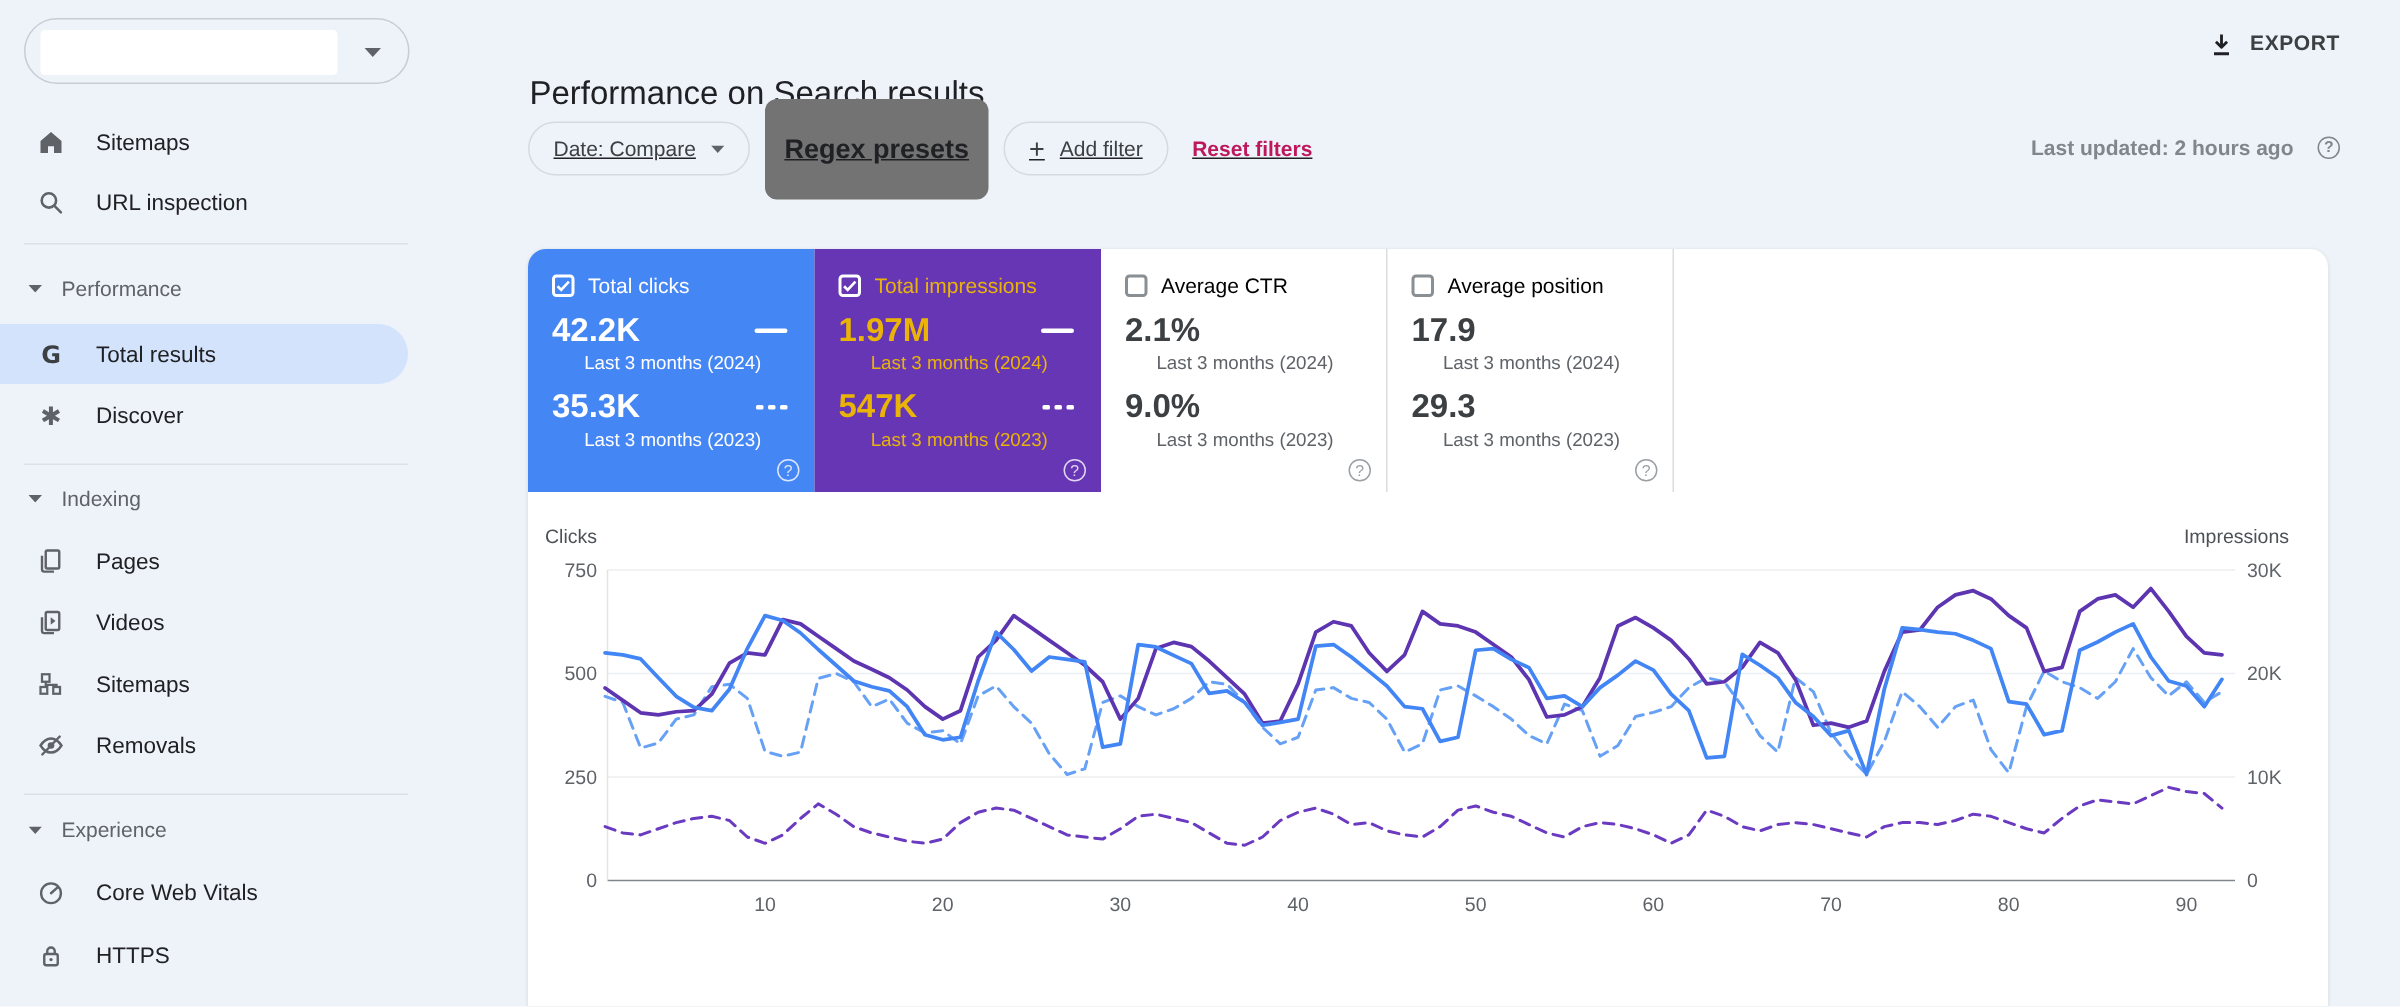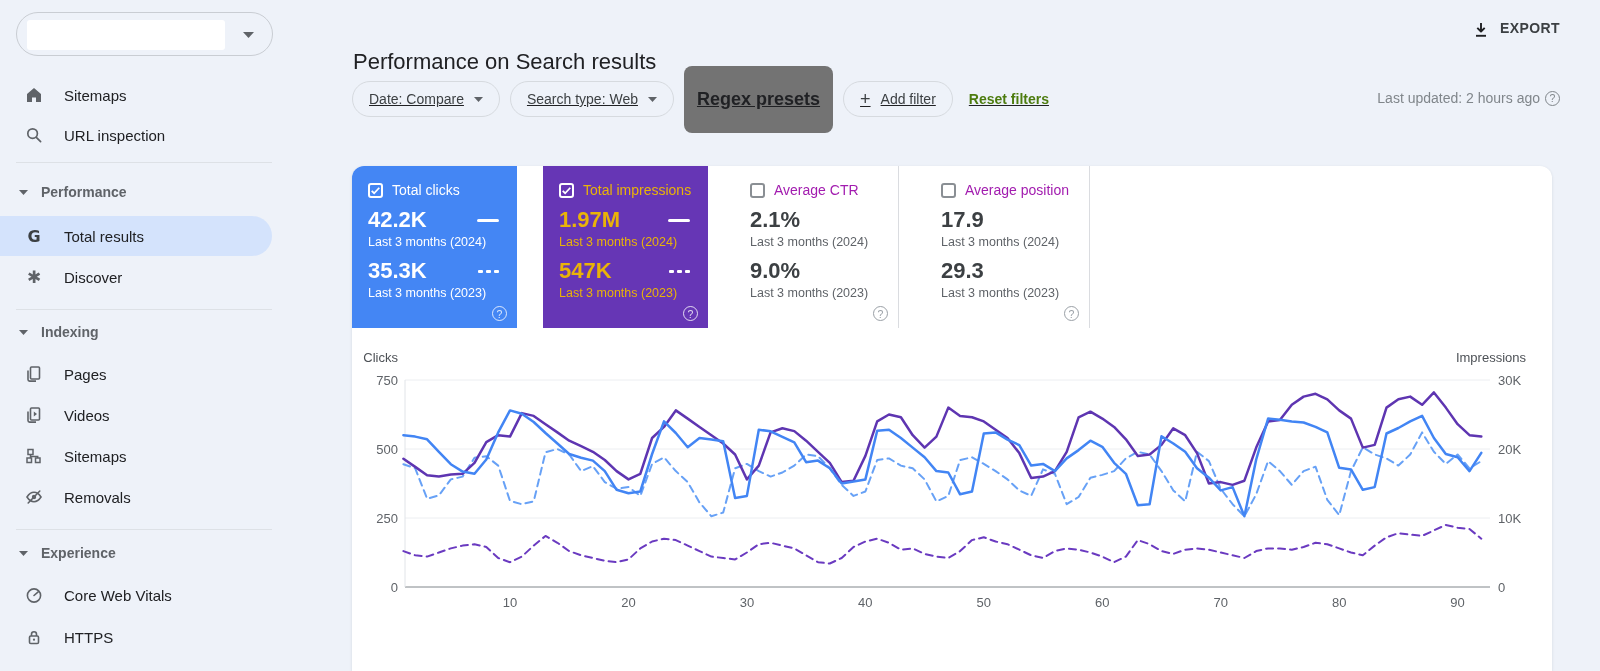--- a/index.html
+++ b/index.html
@@ -13,58 +13,58 @@
   .propcaret { position:absolute; right:18px; top:19px; }
 
   .sbitem { position:absolute; left:0; width:272px; height:34px; display:flex; align-items:center; cursor:pointer; }
   .sbitem.selected { height:40px; background:#d4e3fc; border-radius:0 20px 20px 0; }
   .sbicon { width:22px; margin-left:23px; display:flex; justify-content:center; align-items:center; color:#5f6368; flex:none; }
   .sblabel { margin-left:19px; font-size:15px; color:#202124; white-space:nowrap; }
   .gletter { font-size:16px; font-weight:700; color:#3c4043; font-family:"DejaVu Sans", sans-serif; }
   .asterisk { font-size:17px; color:#5f6368; }
   .sbsection { position:absolute; left:0; height:28px; display:flex; align-items:center; cursor:pointer; color:#5f6368; font-size:14px; }
   .seccaret { margin-left:19px; }
-  .seclabel { margin-left:13px;font-weight:bold; }
+  .seclabel { margin-left:13px; }
   .sbdiv { position:absolute; left:16px; width:256px; height:1px; background:#dde1e6; }
 
   
   .pagetitle { position:absolute; left:353px; top:21px; font-size:22px; color:#202124;margin-top:28px; }
   .exportbtn { position:absolute; right:40px; top:20px; display:flex; align-items:flex-start; gap:9px; cursor:pointer; }
   .exportlabel { font-size:14px; font-weight:700; letter-spacing:.4px; color:#3c4043; }
 
   
   .filterbar { position:absolute; left:352px; top:81px; height:36px; display:flex; align-items:center; gap:10px;text-decoration:underline; }
   .pill { display:inline-flex; align-items:center; gap:10px; height:36px; padding:0 16px;
     border:1px solid #d6dadf; border-radius:18px; font-size:14px; color:#3c4043; cursor:pointer; background:transparent; white-space:nowrap; }
   .chip { background:#737373; border-radius:8px; padding:23px 13px; font-size:18px; font-weight:700; color:#202124; white-space:nowrap; }
   .plus { font-size:18px; font-weight:400; color:#3c4043; }
-  .resetlink { font-size:14px; font-weight:700; color:#4d7c0f; cursor:pointer; margin-left:6px; white-space:nowrap; }
-  .lastupd { position:absolute; right:40px; top:90px; display:flex; align-items:center; gap:5px; color:#80868b; font-size:14px; }
+  .resetlink { font-size:14px; font-weight:700; color:#be185d; cursor:pointer; margin-left:6px; white-space:nowrap; }
+  .lastupd { position:absolute; right:40px; top:90px; display:flex; align-items:center; gap:16px; color:#80868b; font-size:14px;font-weight:bold; }
 
   .qmark { width:15px; height:15px; border-radius:50%; border:1.4px solid currentColor;
     display:inline-flex; align-items:center; justify-content:center; font-size:10.5px; flex:none; }
   .qmark::after { content:"?"; }
 
   
   .panel { position:absolute; left:352px; top:166px; width:1200px; height:505px;
     background:#fff; border-radius:12px 12px 0 0; box-shadow:0 1px 3px rgba(60,64,67,.14); }
 
   
-  .card { position:absolute; top:0; width:165px; height:162px; padding:16px 14px 0 16px; cursor:pointer; }
+  .card { position:absolute; top:0; width:191px; height:162px; padding:16px 14px 0 16px; cursor:pointer;text-align:center; }
   .card.c0 { left:0; border-radius:12px 0 0 0; }
   .card.c1 { left:191px; }
   .card.c2 { left:382px; border-right:1px solid #dadce0; }
   .card.c3 { left:573px; border-right:1px solid #dadce0; }
   .card.blue { background:#4486f4; color:#fff; }
   .card.purple { background:#6636b5; color:#eab308; }
   .cbrow { display:flex; align-items:center; gap:9px; }
   .cb { width:15px; height:15px; border:2px solid #fff; border-radius:3px; display:flex; align-items:center; justify-content:center; flex:none; }
   .cb.unchecked { border-color:#8a8f94; }
   .cblabel { font-size:14px; white-space:nowrap; }
-  .card.gray .cblabel { color:#a21caf; }
+  .card.gray .cblabel { color:#000000; }
   .valrow { display:flex; align-items:center; justify-content:space-between; margin-top:11px; }
   .bigval { font-size:22px; font-weight:700; line-height:1; }
   .card.gray .bigval { color:#3c4043; }
   .period { font-size:12.5px; margin-top:4px; }
   .card.gray .period { color:#5f6368; }
   .mark-solid { width:22px; height:3px; background:#fff; border-radius:2px; margin-right:4px; }
   .mark-dashed { display:flex; gap:3px; margin-right:4px; }
   .mark-dashed i { width:5px; height:3px; background:#fff; border-radius:1px; }
   .cardq { position:absolute; right:10px; bottom:7px; color:rgba(255,255,255,.8); }
   .card.gray .cardq { color:#9aa0a6; }
@@ -200,26 +200,20 @@
   <svg width="20" height="20" fill="none" stroke="#202124" stroke-width="1.9">
       <path d="M10 3 v8 M6.3 7.8 L10 11.5 L13.7 7.8" stroke-linejoin="round"></path>
       <line x1="5" y1="15.8" x2="15" y2="15.8"></line>
     </svg>
   <span class="exportlabel">EXPORT</span>
 </div>
 
 <div class="filterbar">
   <div class="pill">
     <span>Date: Compare</span>
-    <svg width="9" height="5">
-        <path d="M0 0 L9 0 L4.5 5 Z" fill="#5f6368"></path>
-      </svg>
-  </div>
-  <div class="pill">
-    <span>Search type: Web</span>
     <svg width="9" height="5">
         <path d="M0 0 L9 0 L4.5 5 Z" fill="#5f6368"></path>
       </svg>
   </div>
   <div class="chip">Regex presets</div>
   <div class="pill">
     <span class="plus">+</span>
     <span>Add filter</span>
   </div>
   <span class="resetlink">Reset filters</span>

